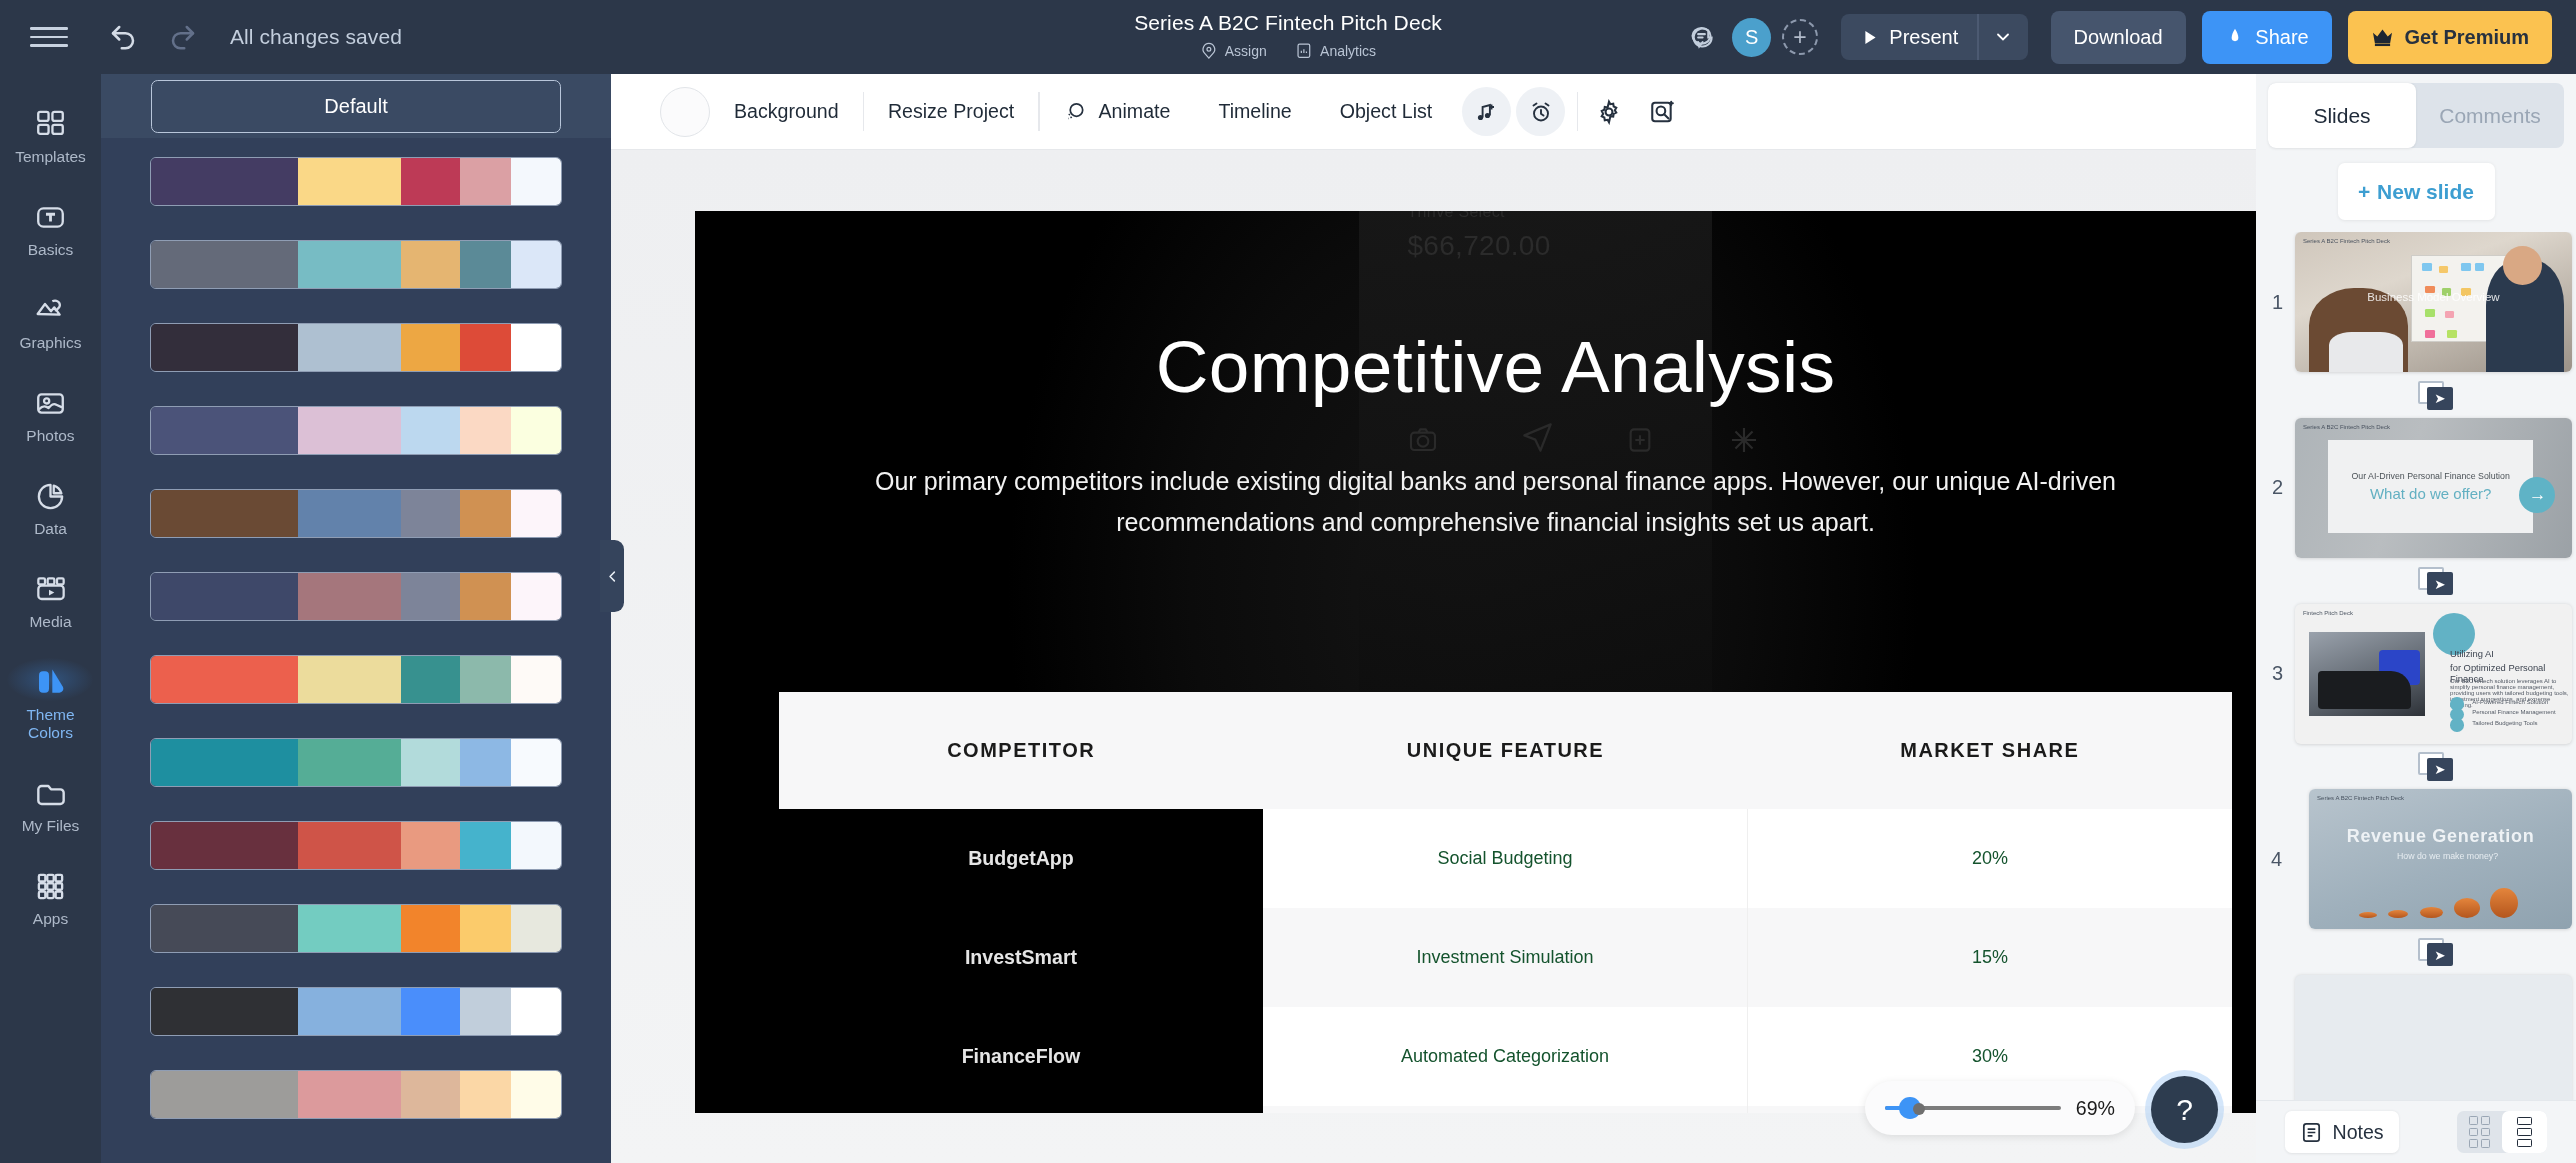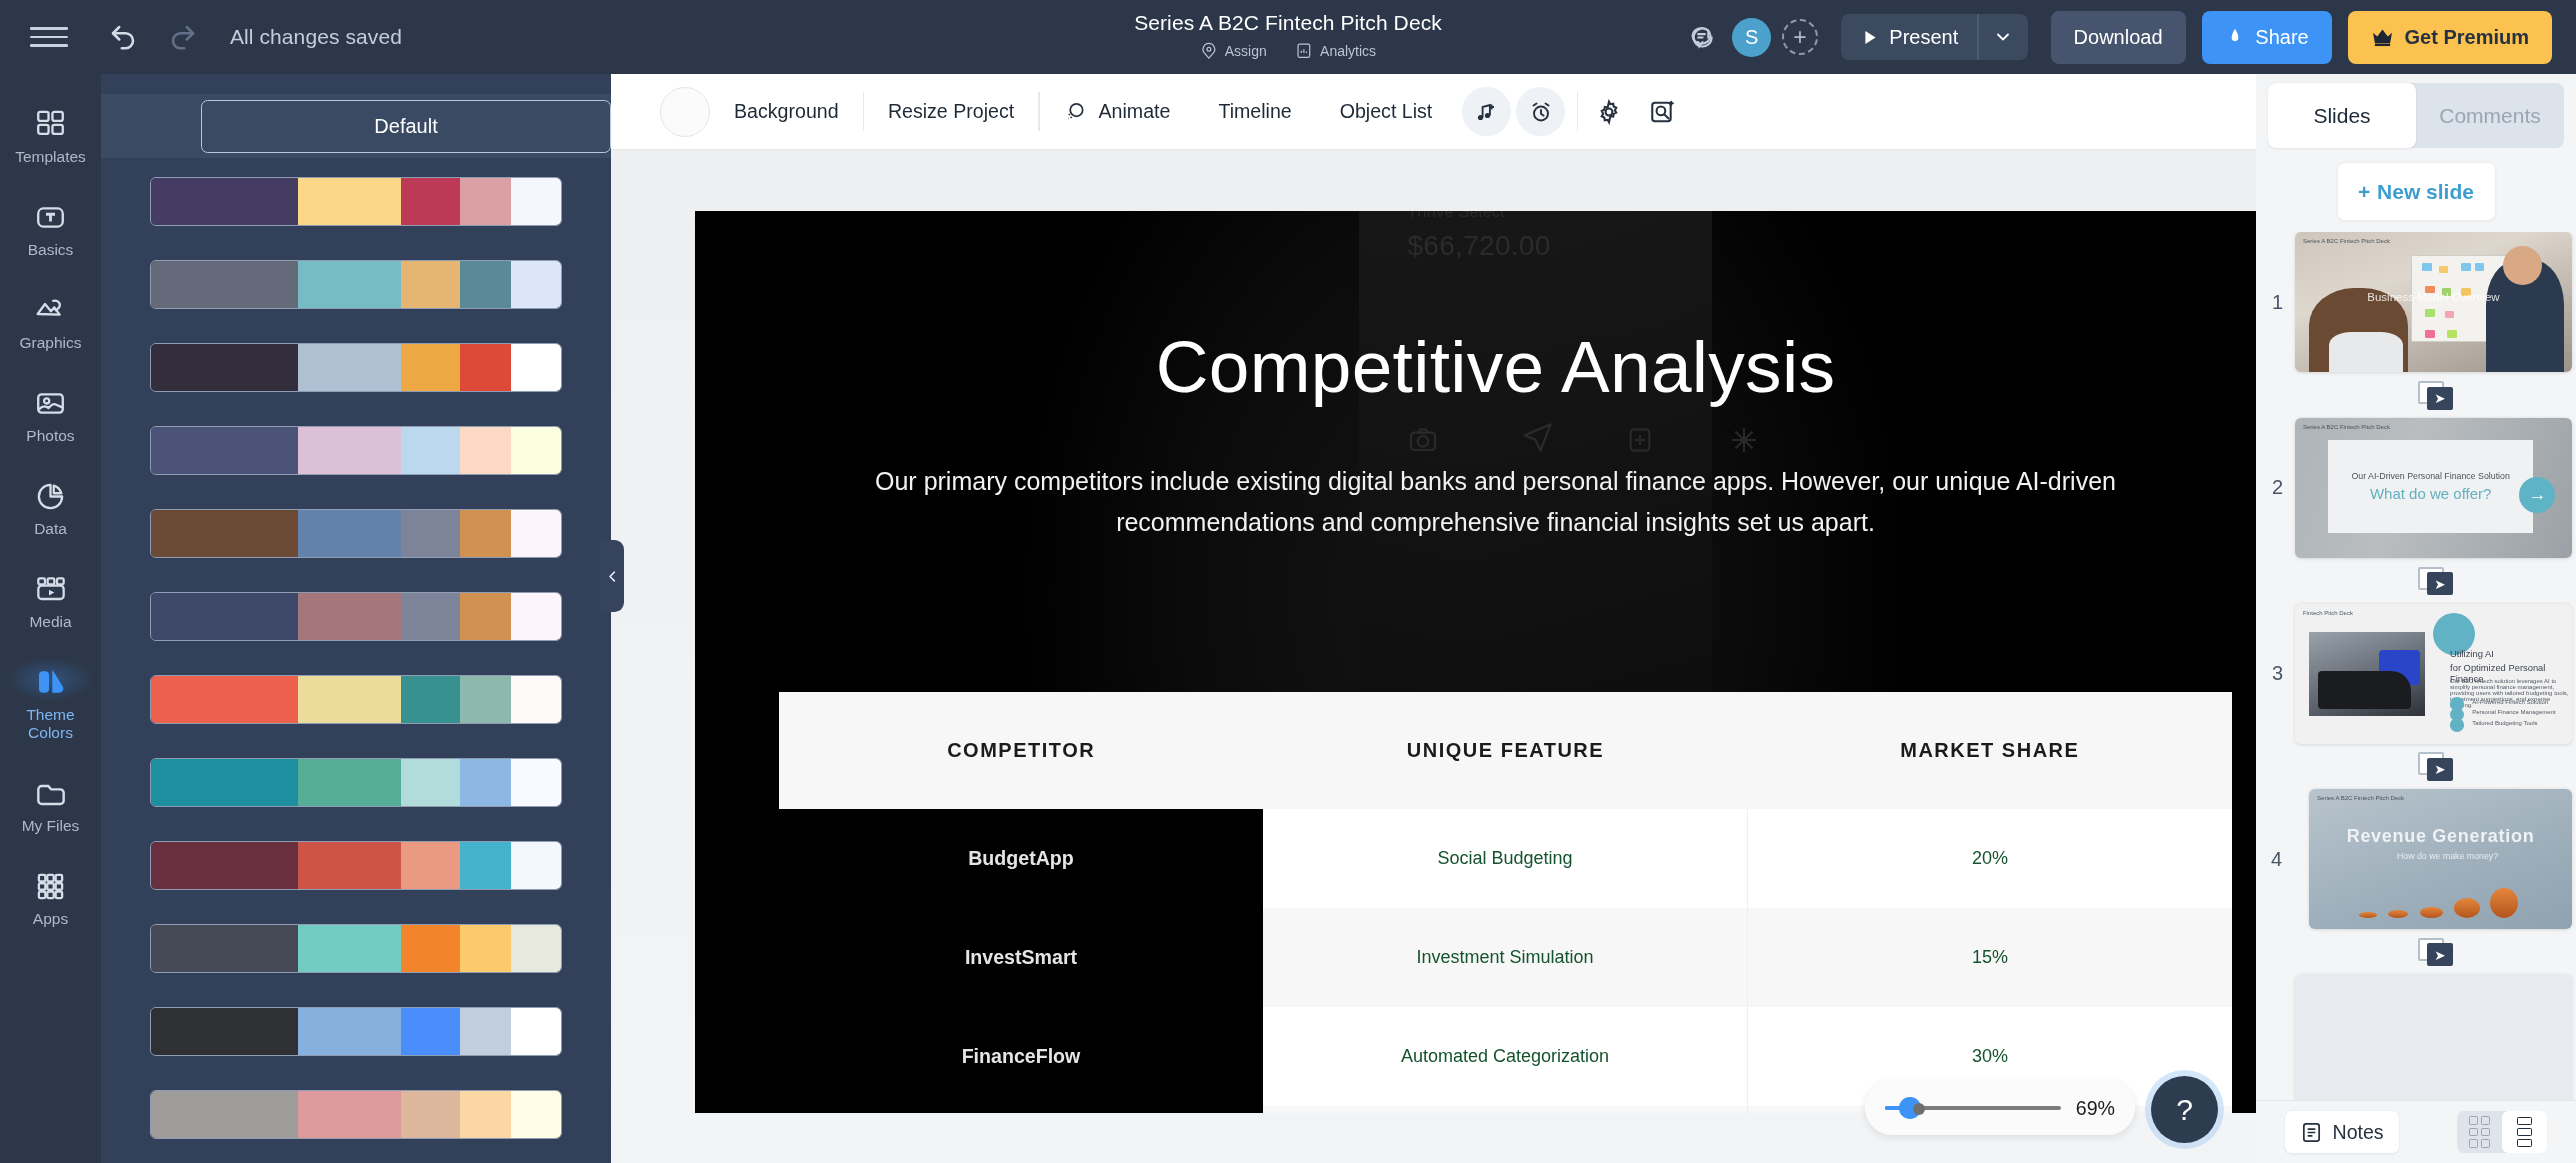--- a/index.html
+++ b/index.html
@@ -73,21 +73,21 @@
   .rail-item.active .rail-ico { color:#3d94f6; }
   .rail-item.active .rail-lbl { color:#7fb6f2; }
   .rail-item.active .glow {
     content:''; position:absolute; left:7.4px; top:4px; width:86px; height:43px; border-radius:50%;
     background:radial-gradient(ellipse at center, rgba(61,148,246,.30) 0%, rgba(61,148,246,0) 72%);
     z-index:1;
   }
 
   
   .panel { position:absolute; left:101px; top:74px; width:510px; height:1089px; background:#32405a; }
-  .panel-head { height:64px; background:#3a4a63; display:flex; align-items:center; justify-content:flex-end;margin-top:20px; }
+  .panel-head { height:64px; background:#3a4a63; display:flex; align-items:center; justify-content:center; }
   .default-btn {
     width:410px; height:53px; border:1.3px solid #b8c6da; border-radius:6.7px;
     display:flex; align-items:center; justify-content:center; color:#ffffff; font-size:20px; cursor:pointer;
   }
   .swatches { padding:19px 0 0 0; display:flex; flex-direction:column; gap:34px; align-items:center; }
   .swatch { width:412px; height:49px; border-radius:6px; border:1px solid #8f9db4; display:flex; overflow:hidden; cursor:pointer; }
   .swatch i { display:block; height:100%; }
   .swatch i:nth-child(1){ flex:0 0 147px; }
   .swatch i:nth-child(2){ flex:0 0 103px; }
   .swatch i:nth-child(3){ flex:0 0 59px; }

